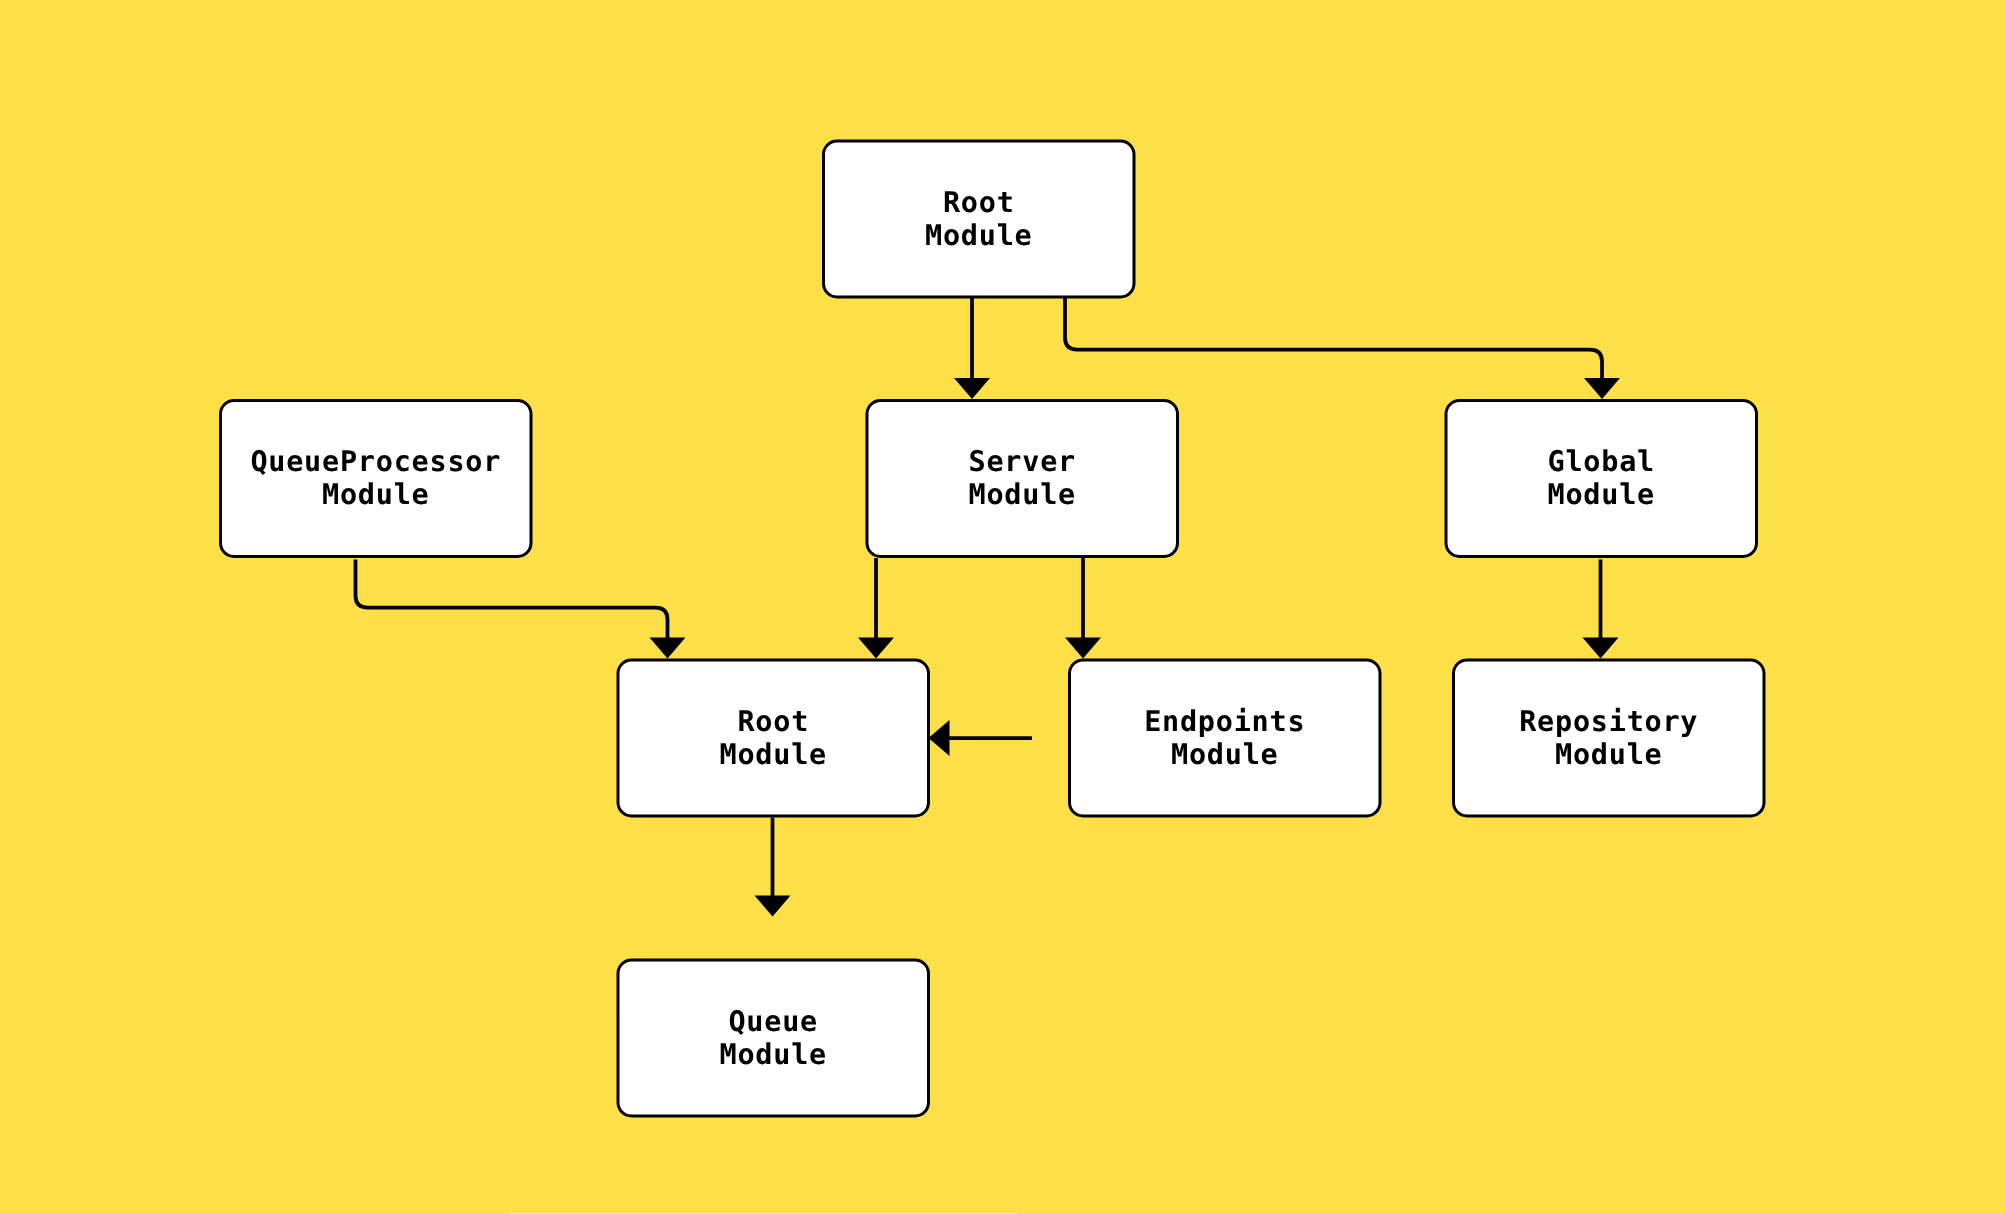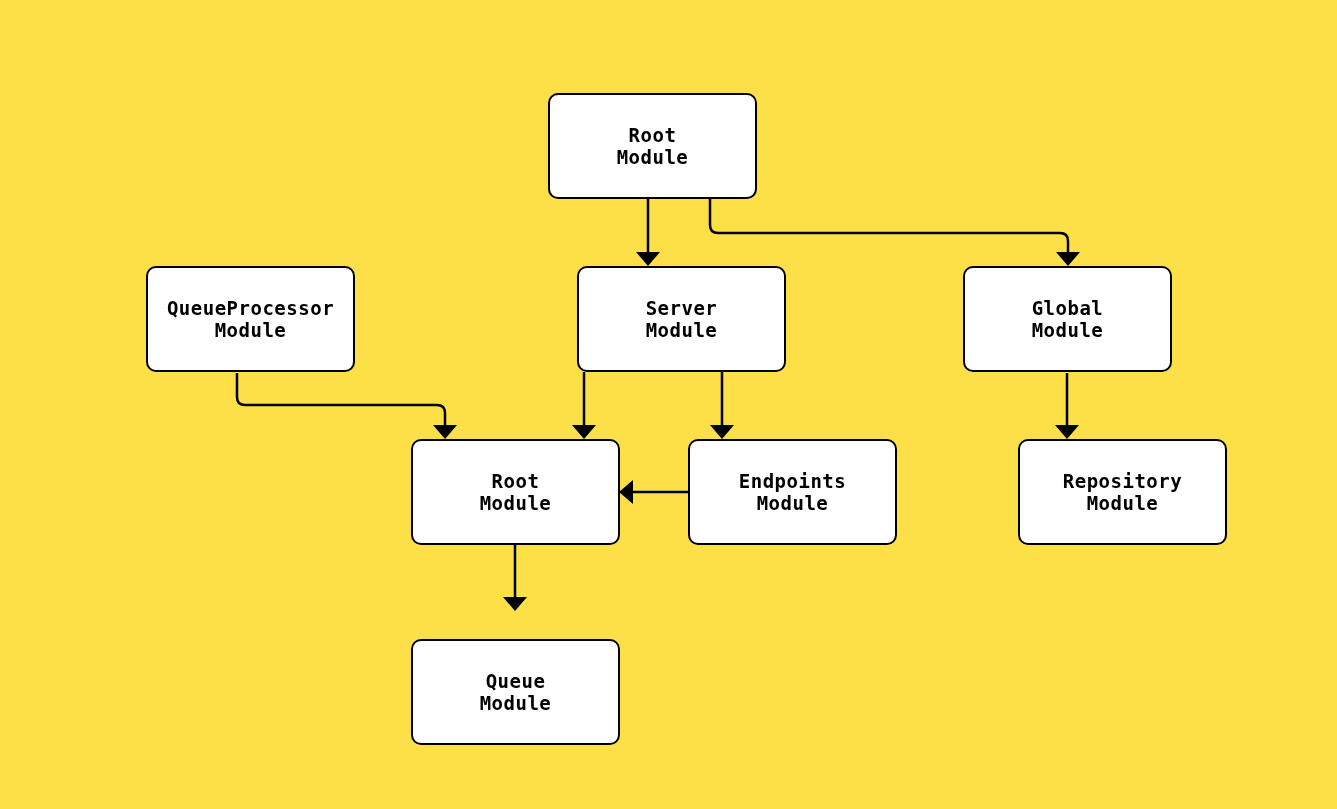--- a/index.html
+++ b/index.html
@@ -91,26 +91,26 @@
   <div class="node" style="left:963px; top:266px">
     <span class="label">Global
 Module</span>
   </div>
 
   <div class="node" style="left:411px; top:439px">
     <span class="label">Root
 Module</span>
   </div>
 
-  <div class="node" style="left:688px; top:439px">
+  <div class="node" style="left:712px; top:439px">
     <span class="label">Endpoints
 Module</span>
   </div>
 
-  <div class="node" style="left:1018px; top:439px">
+  <div class="node" style="left:968px; top:439px">
     <span class="label">Repository
 Module</span>
   </div>
 
   <div class="node" style="left:411px; top:639px">
     <span class="label">Queue
 Module</span>
   </div>
 
 </div>

